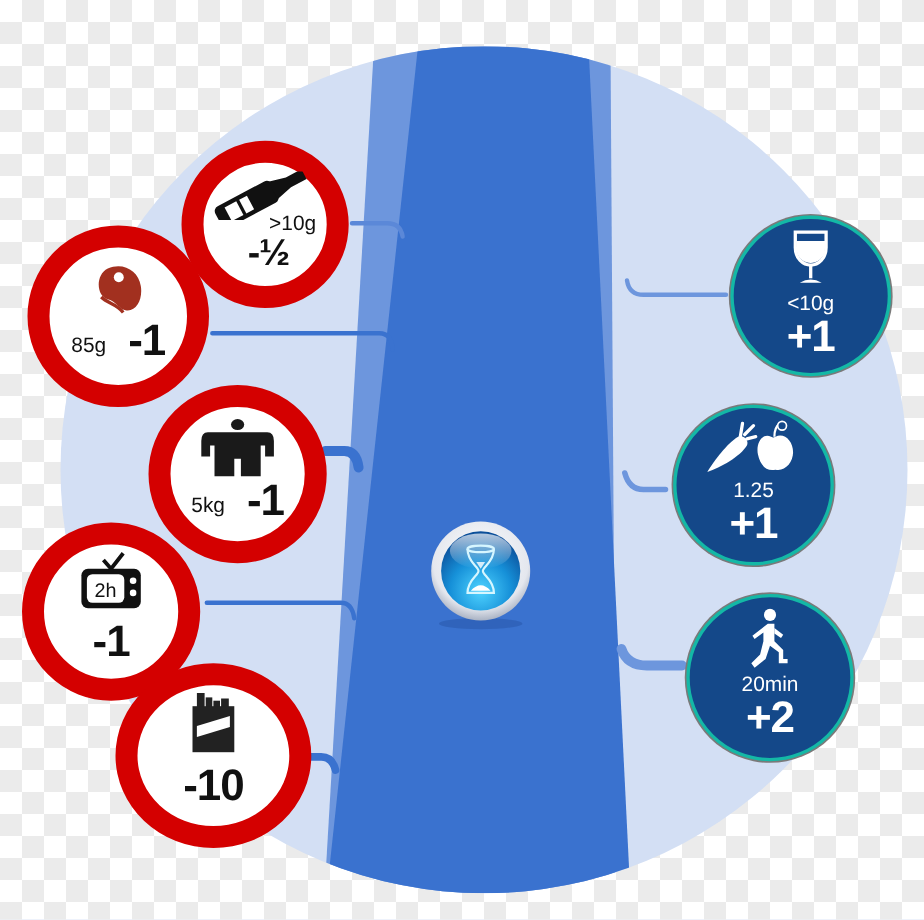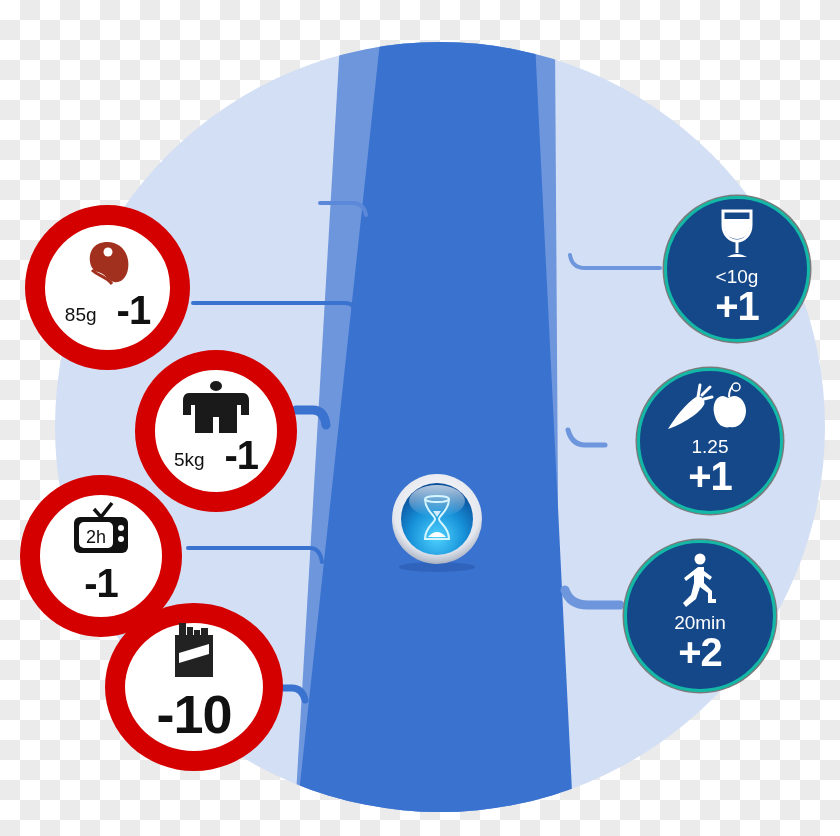--- a/index.html
+++ b/index.html
@@ -66,20 +66,32 @@
       <path d="M296,410 L313,410 Q324,410 326,425" stroke-width="9"></path>
       <path d="M188,548 L310,548 Q320,548 322,562"></path>
       <path d="M283,688 L292,688 Q302,688 305,700" stroke-width="7"></path>
 
       <path d="M570,255 Q572,268 585,268 L660,268" stroke="#6d96dd"></path>
       <path d="M568,430 Q572,445 585,445 L605,445" stroke="#6d96dd" stroke-width="5"></path>
       <path d="M565,590 Q570,605 588,605 L620,605" stroke="#6d96dd" stroke-width="9"></path>
     </g>
   </svg>
 
+  <div class="sign red" style="left:165px; top:128px; width:152px; height:152px;">
+    <svg class="icon" width="100" height="44" viewBox="0 0 100 44" style="margin-top:-6px; margin-left:-8px;">
+      <g transform="rotate(-28 50 22)">
+        <rect x="6" y="12" width="58" height="22" rx="5" fill="#111"></rect>
+        <path d="M62,14 L78,18 L94,18 L94,28 L78,28 L62,32 Z" fill="#111"></path>
+        <rect x="16" y="16" width="12" height="14" fill="#fff"></rect>
+        <rect x="31" y="16" width="8" height="14" fill="#fff"></rect>
+      </g>
+    </svg>
+    <div class="qty" style="margin-left:50px; margin-top:-6px;">&gt;10g</div>
+    <div class="score" style="font-size:34px; margin-left:6px;">-½</div>
+  </div>
 
   <div class="sign red" style="left:25px; top:205px; width:165px; height:165px;">
     <svg class="icon" width="52" height="48" viewBox="0 0 52 48" style="margin-left:4px; margin-top:-6px;">
       <path d="M14,4 C28,-2 42,6 44,20 C46,32 40,44 30,42 C24,41 22,34 14,32 C4,30 2,10 14,4 Z" fill="#a2301f"></path>
       <path d="M8,30 C14,36 22,36 28,44" fill="none" stroke="#a2301f" stroke-width="3"></path>
       <circle cx="24" cy="12" r="4.5" fill="#fff"></circle>
     </svg>
     <div class="row" style="margin-top:2px;">
       <span class="qty">85g</span>
       <span class="score">-1</span>
@@ -111,35 +123,35 @@
 
   <div class="sign red" style="left:105px; top:603px; width:178px; height:168px;">
     <svg class="icon" width="42" height="54" viewBox="0 0 42 54" style="margin-top:-10px;">
       <rect x="6" y="0" width="7" height="14" fill="#222"></rect>
       <rect x="14" y="4" width="6" height="10" fill="#222"></rect>
       <rect x="21" y="7" width="6" height="7" fill="#222"></rect>
       <rect x="28" y="5" width="7" height="9" fill="#222"></rect>
       <rect x="2" y="12" width="38" height="42" fill="#222"></rect>
       <polygon points="6,30 36,21 36,31 6,40" fill="#fff"></polygon>
     </svg>
-    <div class="score" style="margin-top:10px; font-size:54px;">-10</div>
+    <div class="score" style="margin-top:10px; font-size:40px;">-10</div>
   </div>
 
   <div class="sign blue" style="left:664px; top:196px; width:146px; height:146px;">
     <svg class="icon" width="34" height="52" viewBox="0 0 34 52" style="margin-top:-4px;">
       <path d="M3,2 L31,2 L31,16 C31,26 24,32 17,32 C10,32 3,26 3,16 Z" fill="none" stroke="#fff" stroke-width="3"></path>
       <path d="M4,10 L30,10 L30,16 C30,25 24,30 17,30 C10,30 4,25 4,16 Z" fill="#fff"></path>
       <rect x="15.5" y="32" width="3" height="12" fill="#fff"></rect>
       <path d="M7,48 Q17,42 27,48 Z" fill="#fff"></path>
     </svg>
     <div class="qty" style="margin-top:6px;">&lt;10g</div>
     <div class="score">+1</div>
   </div>
 
-  <div class="sign blue" style="left:637px; top:368px; width:146px; height:146px;">
+  <div class="sign blue" style="left:612px; top:368px; width:146px; height:146px;">
     <svg class="icon" width="88" height="52" viewBox="0 0 88 52" style="margin-top:-6px;">
       <path d="M2,48 C8,38 20,22 30,16 C36,14 40,20 38,24 C32,34 14,44 2,48 Z" fill="#fff"></path>
       <path d="M32,16 L34,4 M36,14 L44,6 M38,18 L46,16" stroke="#fff" stroke-width="3" stroke-linecap="round"></path>
       <path d="M60,16 C52,12 46,22 48,32 C50,42 56,48 64,46 C72,48 80,40 80,30 C80,20 72,12 64,16 C62,17 62,17 60,16 Z" fill="#fff"></path>
       <path d="M63,16 C63,10 65,6 68,4" fill="none" stroke="#fff" stroke-width="2"></path>
       <circle cx="70" cy="6" r="4" fill="#144889" stroke="#fff" stroke-width="1.5"></circle>
     </svg>
     <div class="qty" style="margin-top:4px;">1.25</div>
     <div class="score">+1</div>
   </div>

